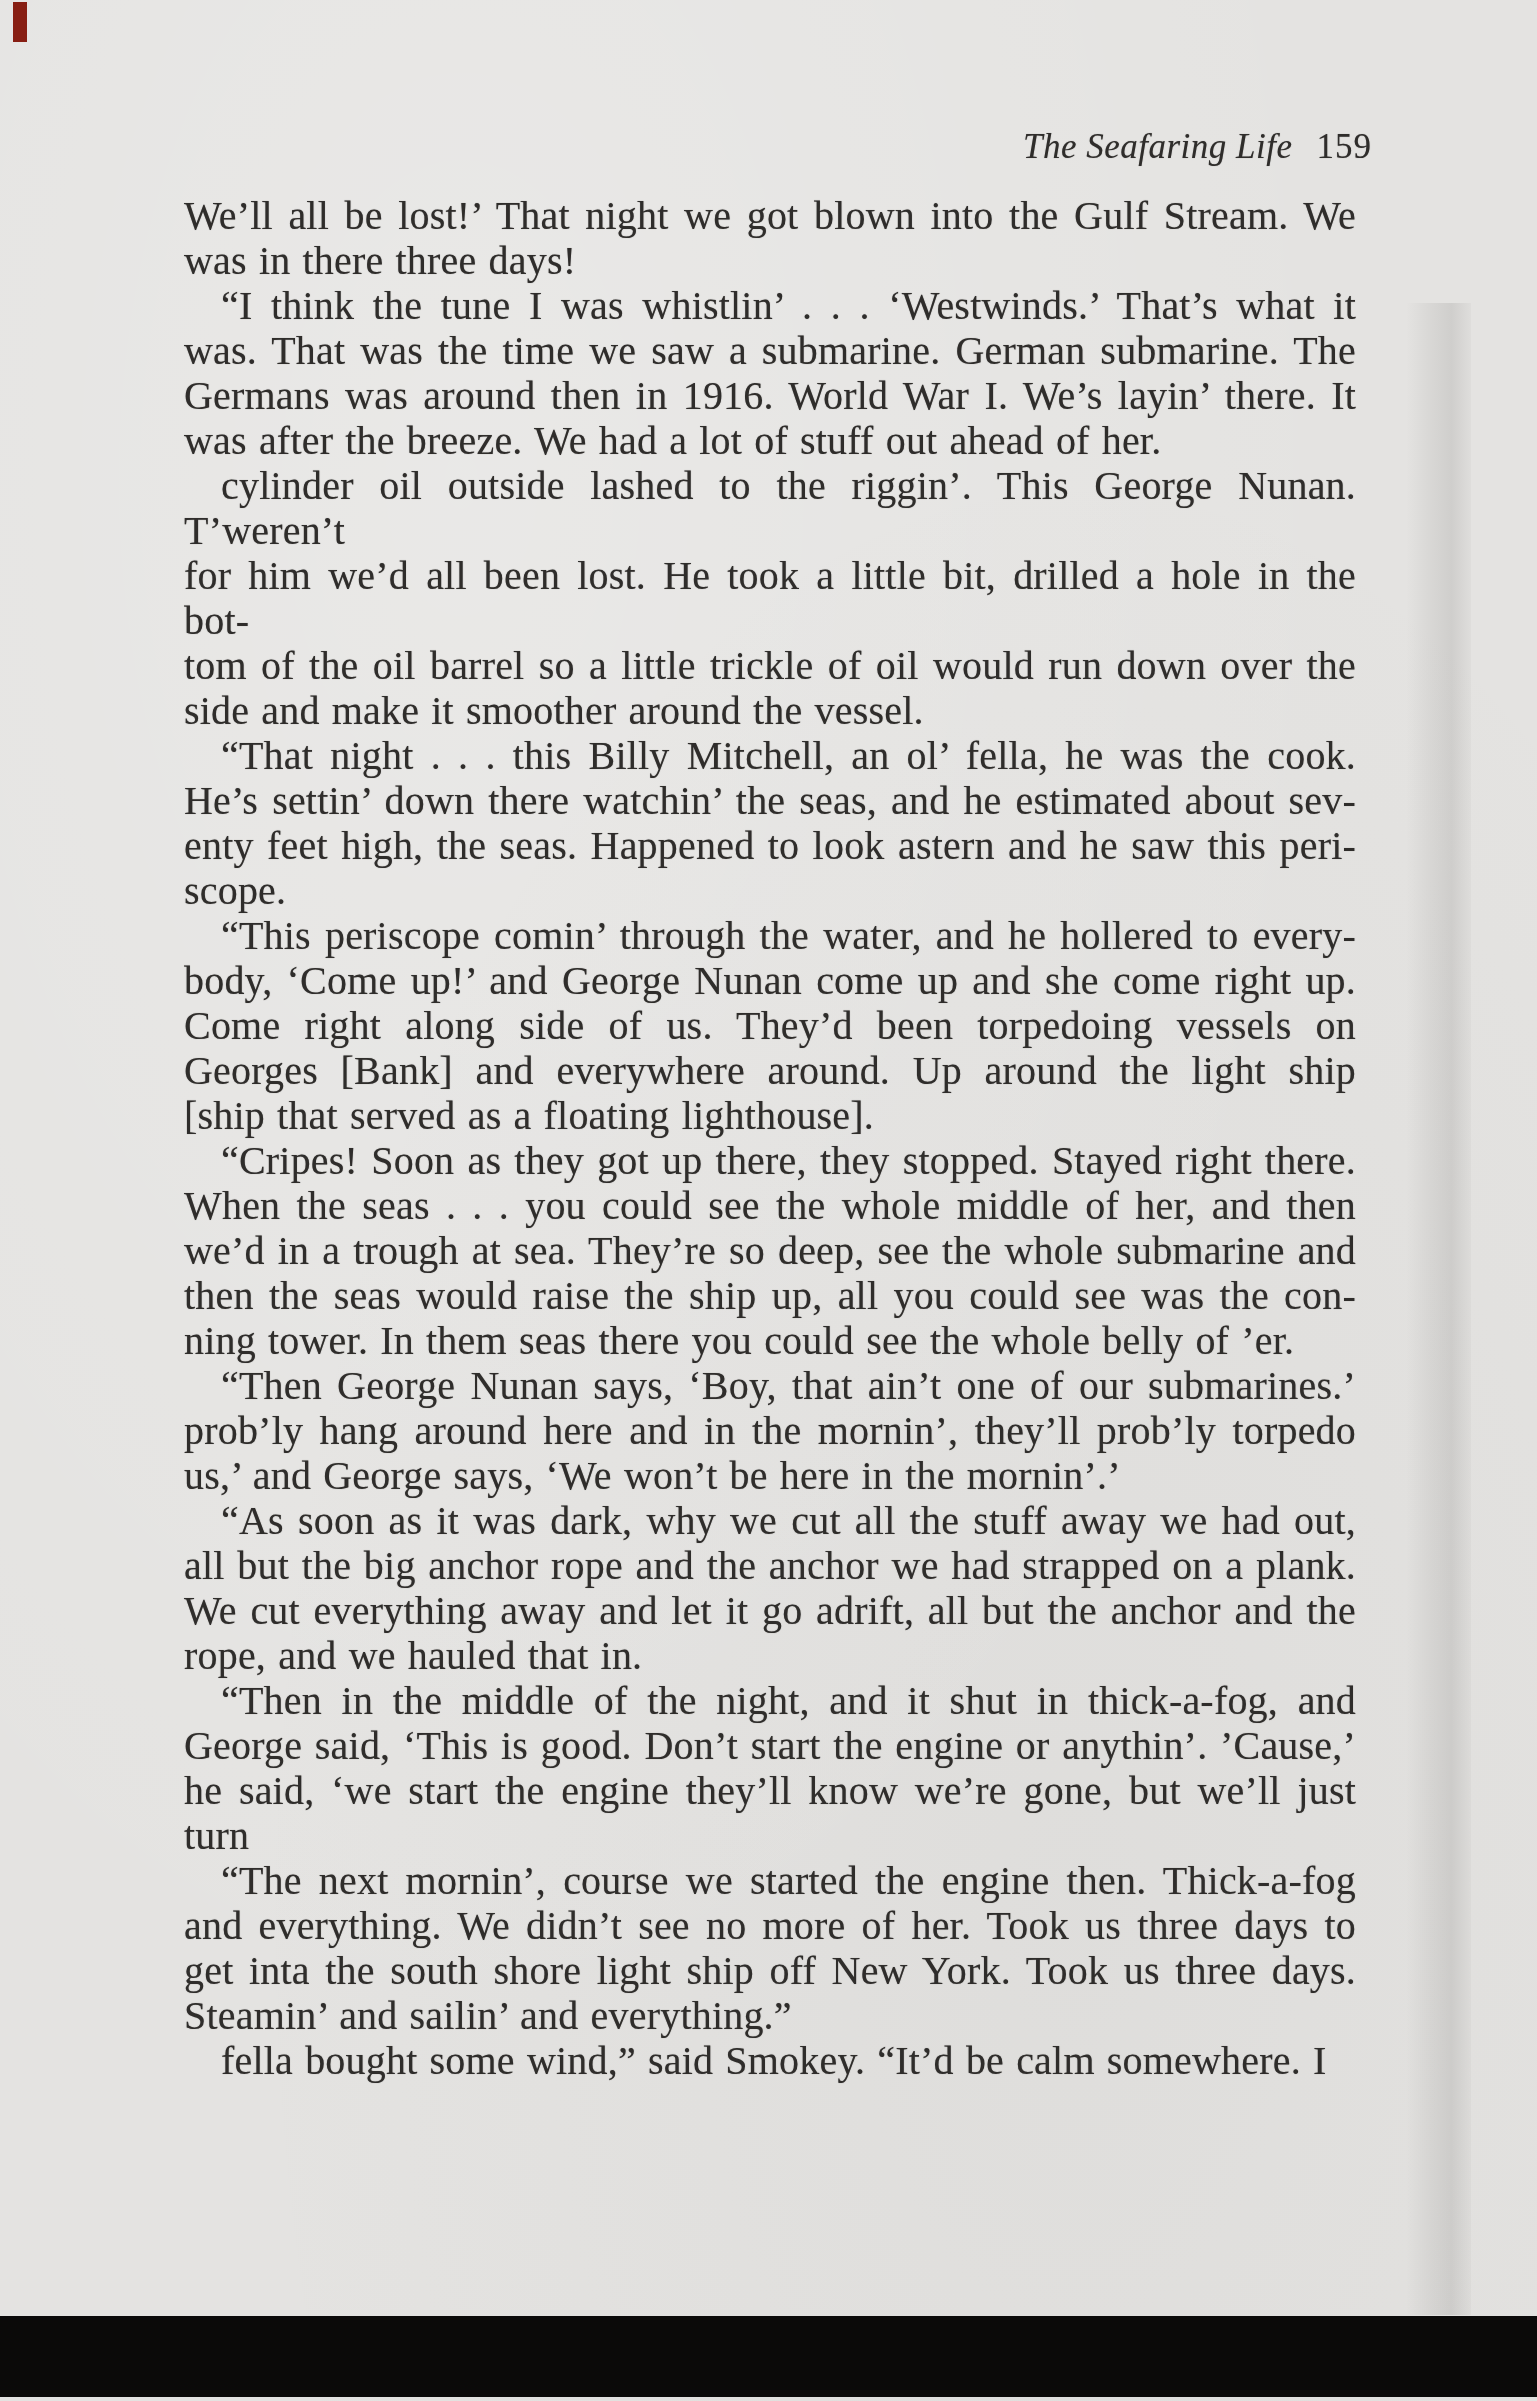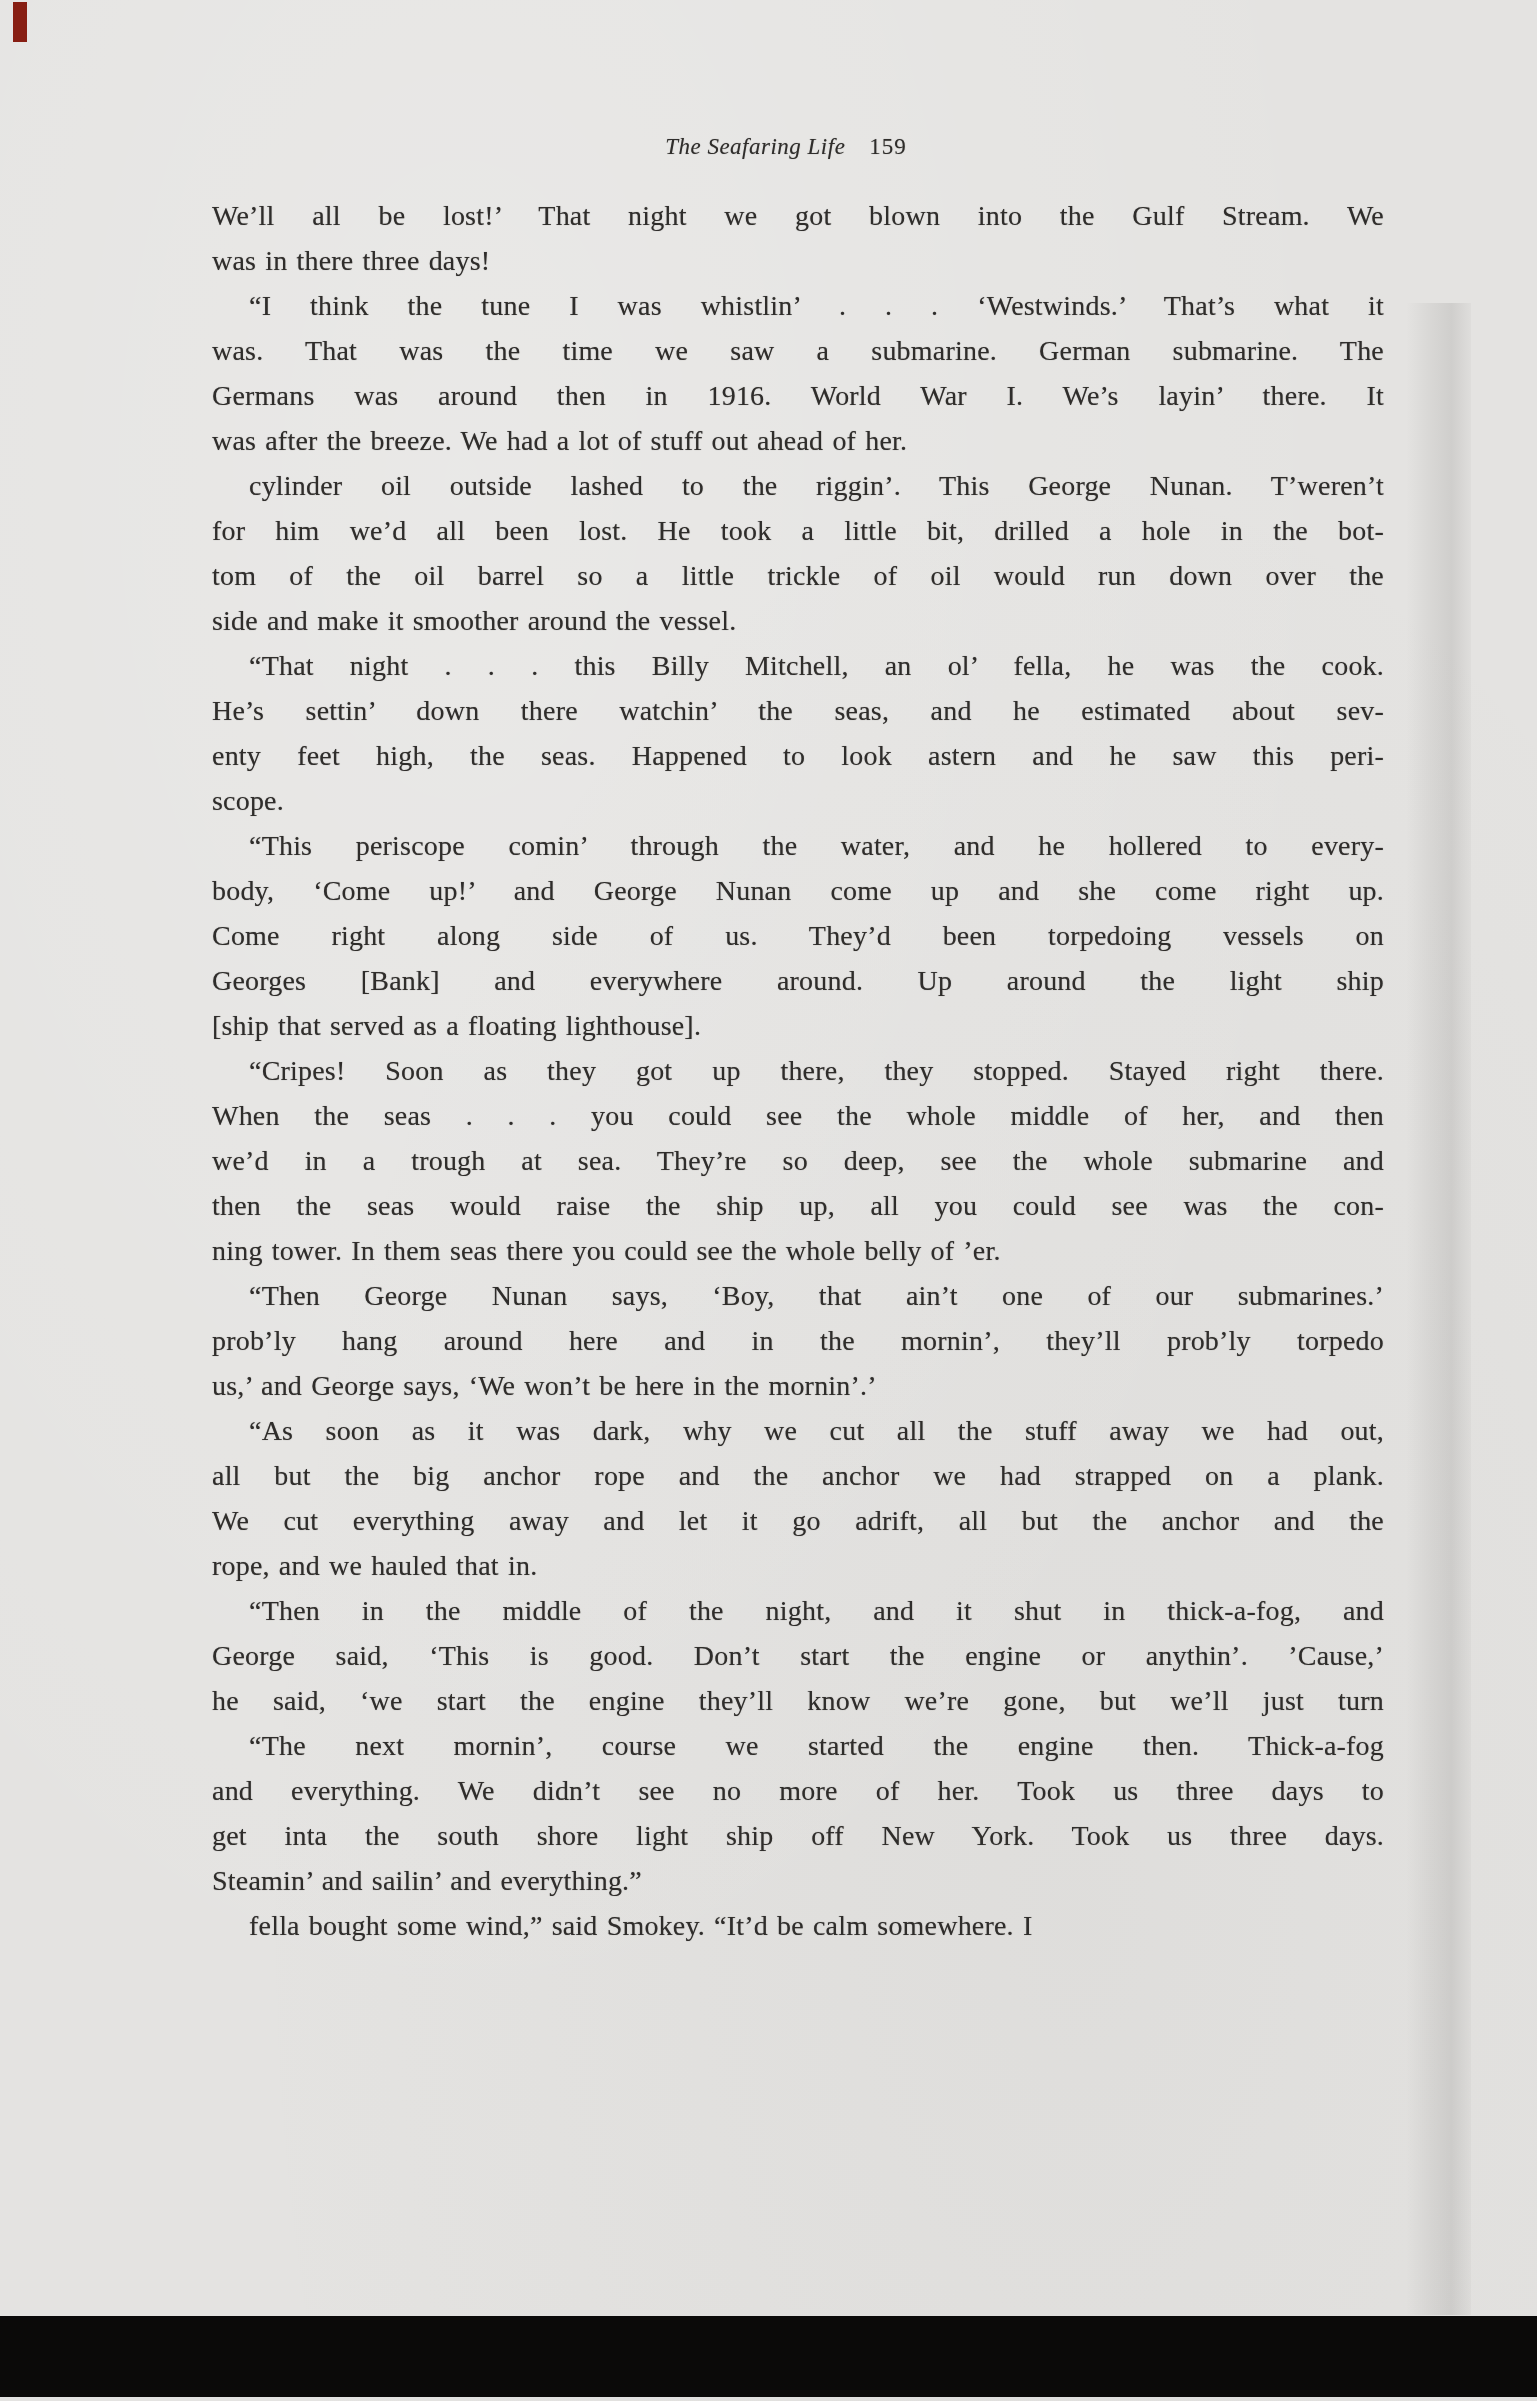--- a/index.html
+++ b/index.html
@@ -20,34 +20,34 @@
       radial-gradient(ellipse at 30% 20%, rgba(255,255,255,0.20), rgba(255,255,255,0) 60%),
       radial-gradient(ellipse at 70% 80%, rgba(120,118,115,0.05), rgba(120,118,115,0) 55%);
     pointer-events: none;
   }
   .running-head {
     position: absolute;
     left: 200px;
     top: 126px;
     width: 1172px;
     display: flex;
-    justify-content: center;
+    justify-content: flex-end;
     align-items: baseline;
-    font-size: 23px;
+    font-size: 35px;
     line-height: 41px;
     text-shadow: 0 0 1px rgba(46,44,42,0.40);
   }
   .head-title { font-style: italic; letter-spacing: 0.5px; }
   .head-page  { font-style: normal; letter-spacing: 1px; margin-left: 24px; }
   .body-text {
     position: absolute;
-    left: 212px;
+    left: 184px;
     top: 193px;
     width: 1172px;
-    font-size: 28px;
+    font-size: 40px;
     line-height: 45px;
     letter-spacing: 0.2px;
     word-spacing: 1.9px;
     text-shadow: 0 0 1px rgba(46,44,42,0.45);
   }
   .para { margin: 0; padding: 0; }
   .para.indent .line:first-child { text-indent: 37px; }
   .line {
     display: block;
     text-align: justify;

